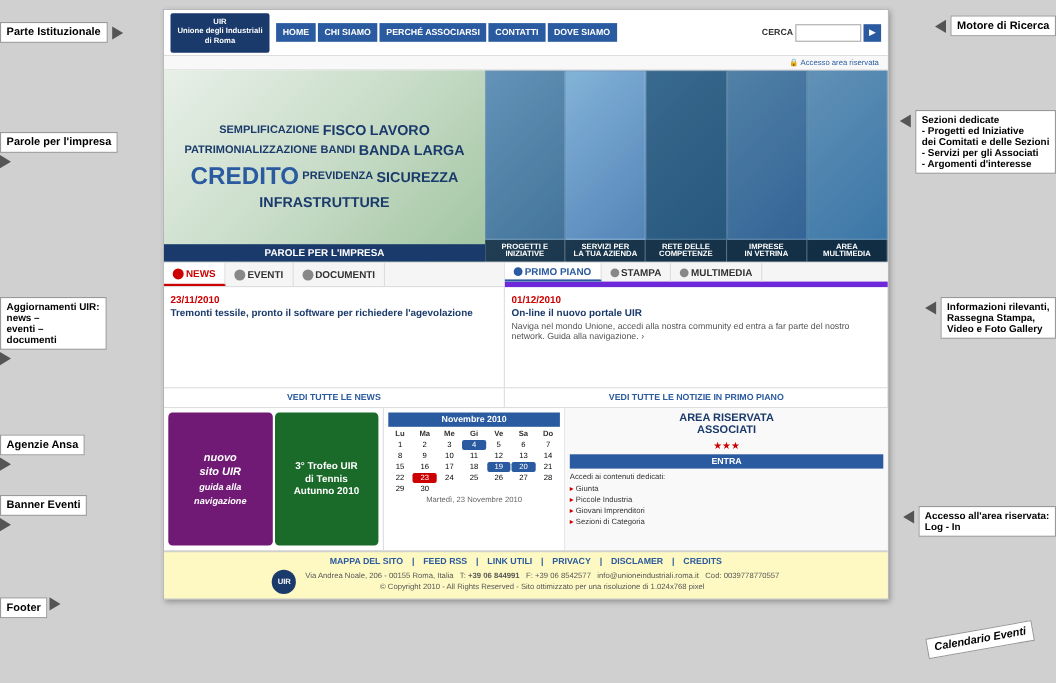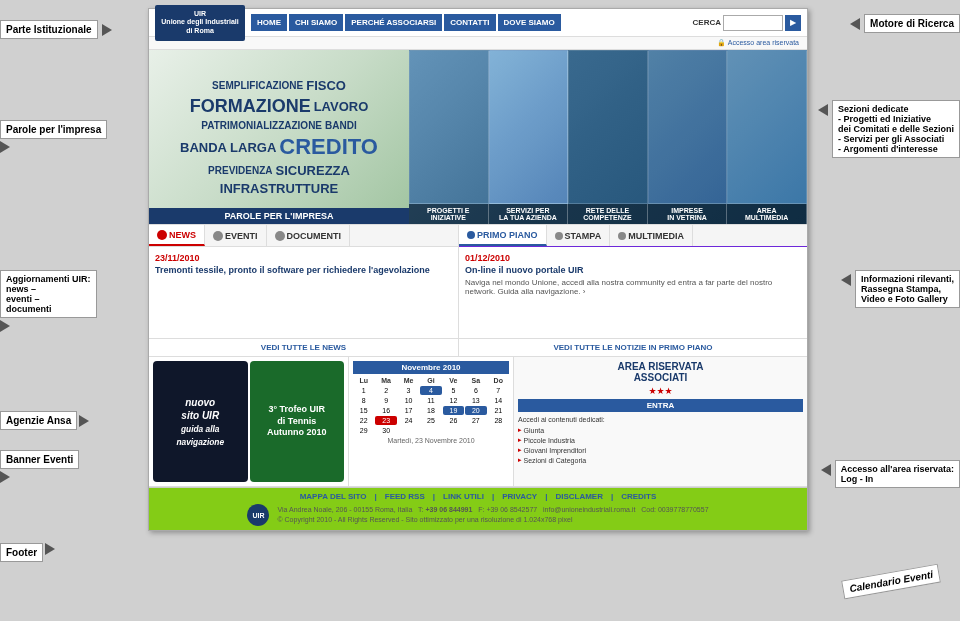--- a/index.html
+++ b/index.html
@@ -73,21 +73,21 @@
       box-shadow: 2px 2px 5px rgba(0,0,0,0.3);
     }
 
     
     .site-header {
       background: #fff;
       display: flex;
       align-items: center;
       padding: 4px 6px;
       border-bottom: 1px solid #ddd;
-      height: 28px;
+      height: 42px;
     }
     .site-logo {
       width: 90px;
       height: 36px;
       background: #1a3a6b;
       display: flex;
       align-items: center;
       justify-content: center;
       color: #fff;
       font-size: 9px;
@@ -145,21 +145,21 @@
       justify-content: center;
     }
 
     
     .hero-section {
       display: flex;
       height: 175px;
       border-bottom: 1px solid #ddd;
     }
     .hero-left {
-      width: 260px;
+      width: 292px;
       background: linear-gradient(135deg, #e8f0e8 0%, #c8dcc8 50%, #a0c4a0 100%);
       position: relative;
       display: flex;
       flex-direction: column;
       align-items: center;
       justify-content: center;
       padding: 8px;
       overflow: hidden;
     }
     .hero-keywords {
@@ -295,21 +295,21 @@
     }
 
     .news-right {
       flex: 1;
       display: flex;
       flex-direction: column;
     }
     .news-right-tabs {
       display: flex;
       background: #f5f5f5;
-      border-bottom: 1px solid #6d28d9;
+      border-bottom: 5px solid #6d28d9;
       height: 22px;
     }
     .news-right-tab {
       display: flex;
       align-items: center;
       gap: 2px;
       padding: 2px 8px;
       font-size: 9px;
       font-weight: bold;
       color: #333;
@@ -443,23 +443,24 @@
       align-items: center;
       gap: 2px;
     }
     .area-list li::before {
       content: '▸';
       color: #cc0000;
     }
 
     
     .site-footer {
-      background: #84cc16;
+      background: #fef9c3;
       padding: 4px 20px;
       border-top: 1px solid #ccc;
+      text-align: center;
     }
     .footer-links {
       display: flex;
       justify-content: center;
       gap: 8px;
       font-size: 8px;
       font-weight: bold;
       color: #2a5a9f;
       text-transform: uppercase;
       margin-bottom: 3px;
@@ -516,21 +517,21 @@
 </div>
 
 <div class="left-label" style="top: 270px; flex-direction: column; align-items: flex-start; gap: 2px;">
   <div class="label-text" style="white-space: pre-line; font-size: 9px;">Aggiornamenti UIR:
 news –
 eventi –
 documenti</div>
   <div class="arrow-right"></div>
 </div>
 
-<div class="left-label" style="top: 395px; flex-direction: row; align-items: center; gap: 2px; margin-top: 16px;">
+<div class="left-label" style="top: 395px; flex-direction: column; align-items: flex-start; gap: 2px;">
   <div class="label-text">Agenzie Ansa</div>
   <div class="arrow-right"></div>
 </div>
 
 <div class="left-label" style="top: 450px; flex-direction: column; align-items: flex-start; gap: 2px;">
   <div class="label-text">Banner Eventi</div>
   <div class="arrow-right"></div>
 </div>
 
 <div class="left-label" style="top: 543px; flex-direction: row; align-items: flex-start; gap: 2px;">
@@ -591,21 +592,20 @@
   <div style="background:#f8f8f8; padding: 2px 8px; font-size:7px; color:#2a5a9f; text-align:right; border-bottom:1px solid #ddd;">
     <span>🔒</span>
     <span>Accesso area riservata</span>
   </div>
 
   <div class="hero-section">
     <div class="hero-left">
       <div class="hero-keywords">
         <div class="kw small">SEMPLIFICAZIONE</div>
         <div class="kw medium">FISCO</div>
-        <div class="kw large">FORMAZIONE</div>
         <div class="kw medium">LAVORO</div>
         <div class="kw small">PATRIMONIALIZZAZIONE</div>
         <div class="kw small">BANDI</div>
         <div class="kw medium">BANDA LARGA</div>
         <div class="kw xlarge">CREDITO</div>
         <div class="kw small">PREVIDENZA</div>
         <div class="kw medium">SICUREZZA</div>
         <div class="kw medium">INFRASTRUTTURE</div>
       </div>
       <div class="hero-bottom-bar">PAROLE PER L'IMPRESA</div>
@@ -673,21 +673,21 @@
         <div style="font-size:8px; color:#555; margin-top:3px;">Naviga nel mondo Unione, accedi alla nostra community ed entra a far parte del nostro network. Guida alla navigazione. ›</div>
       </div>
       <div class="news-footer">VEDI TUTTE LE NOTIZIE IN PRIMO PIANO</div>
     </div>
   </div>
 
 
   <div class="bottom-section">
 
     <div class="banner-area">
-      <div class="banner-item" style="background: #0f172a; font-size:10px; font-style:italic; line-height:1.3;">
+      <div class="banner-item" style="background: #701a75; font-size:10px; font-style:italic; line-height:1.3;">
         <span>nuovo<br>sito UIR<br><small>guida alla<br>navigazione</small></span>
       </div>
       <div class="banner-item green" style="font-size:9px; line-height:1.3;">
         <span>3° Trofeo UIR<br>di Tennis<br>Autunno 2010</span>
       </div>
     </div>
 
     <div class="calendar-area">
       <div class="cal-header">Novembre 2010</div>
       <div class="cal-grid">

